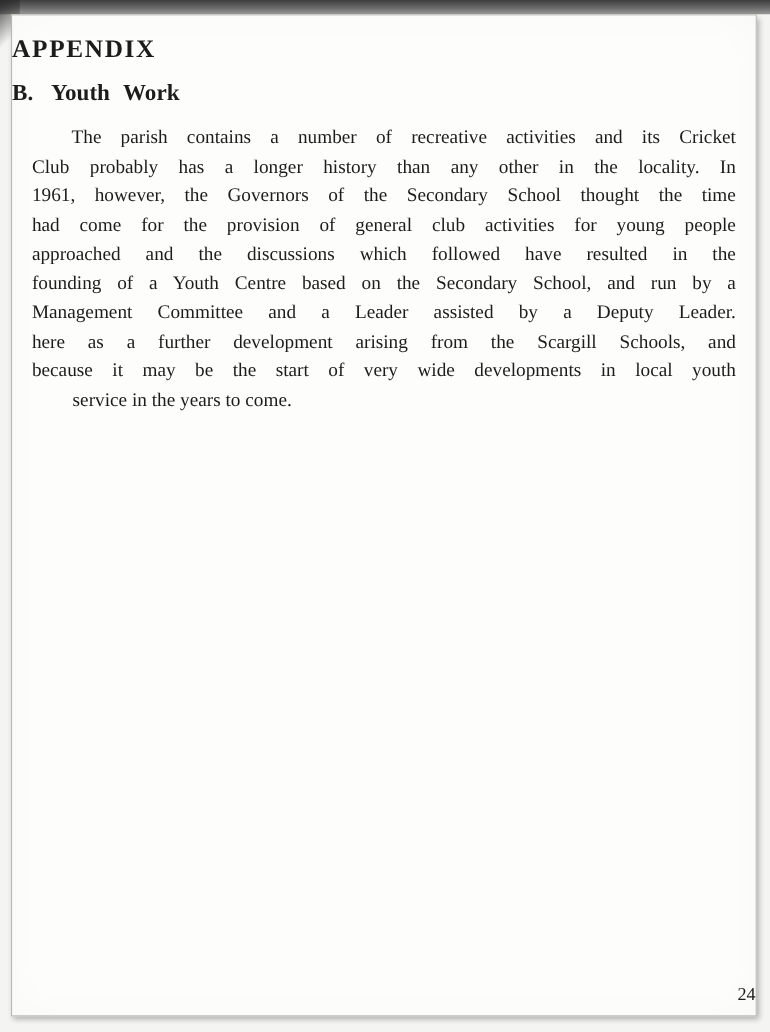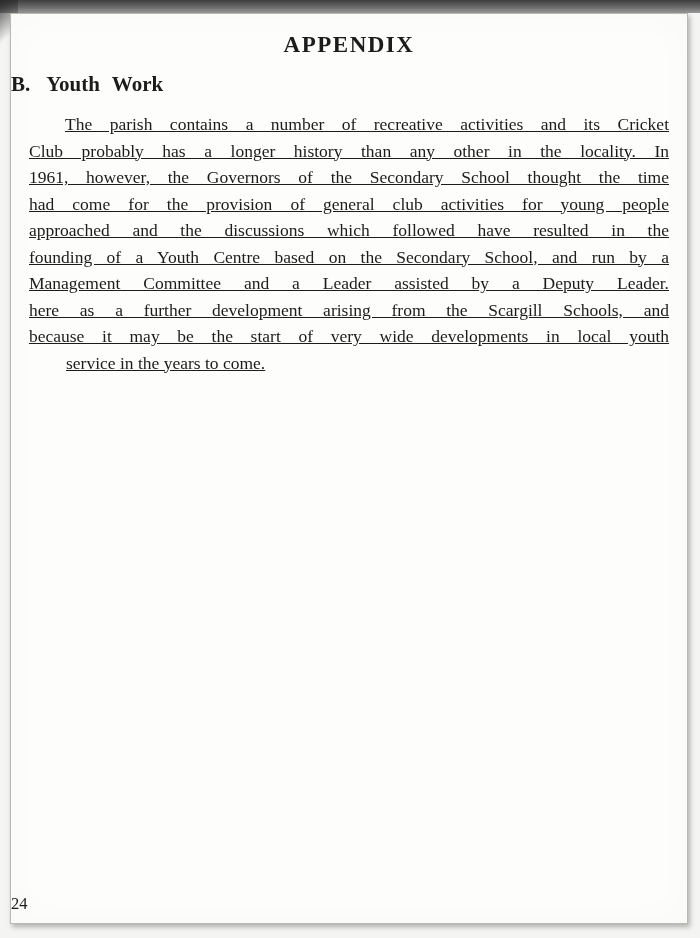--- a/index.html
+++ b/index.html
@@ -40,21 +40,21 @@
     background: #fdfdfb;
     border: 1px solid #b9b9b4;
     box-shadow: 2px 3px 5px rgba(0,0,0,0.28), inset 0 0 40px rgba(0,0,0,0.02);
     color: #1c1c1c;
   }
   .heading {
     position: absolute;
     top: 18px;
     left: 0;
     width: 100%;
-    text-align: center;
+    text-align: left;
     font-size: 23px;
     font-weight: bold;
     letter-spacing: 1.5px;
     line-height: 26px;
   }
   .subheading {
     position: absolute;
     top: 57px;
     left: 0;
     width: 100%;
@@ -69,40 +69,39 @@
   .subheading .title {
     word-spacing: 7px;
   }
   .paragraph {
     position: absolute;
     top: 97px;
     left: 18px;
     width: 640px;
     font-size: 17.5px;
     line-height: 26.5px;
-    text-decoration: underline;
   }
   .line {
     text-align: justify;
     text-align-last: justify;
     white-space: normal;
   }
   .line.first-line {
     padding-left: 36px;
   }
   .line.last-line {
     text-align-last: left;
     margin-left: 37px;
   }
   .page-number {
     position: absolute;
     bottom: 8px;
     left: 0;
     width: 100%;
-    text-align: left;
+    text-align: right;
     font-size: 16.5px;
     line-height: 22px;
   }
 </style>
 </head>
 <body>
 
 <div class="scan-root">
   <div class="edge-top"></div>
   <div class="edge-corner"></div>

